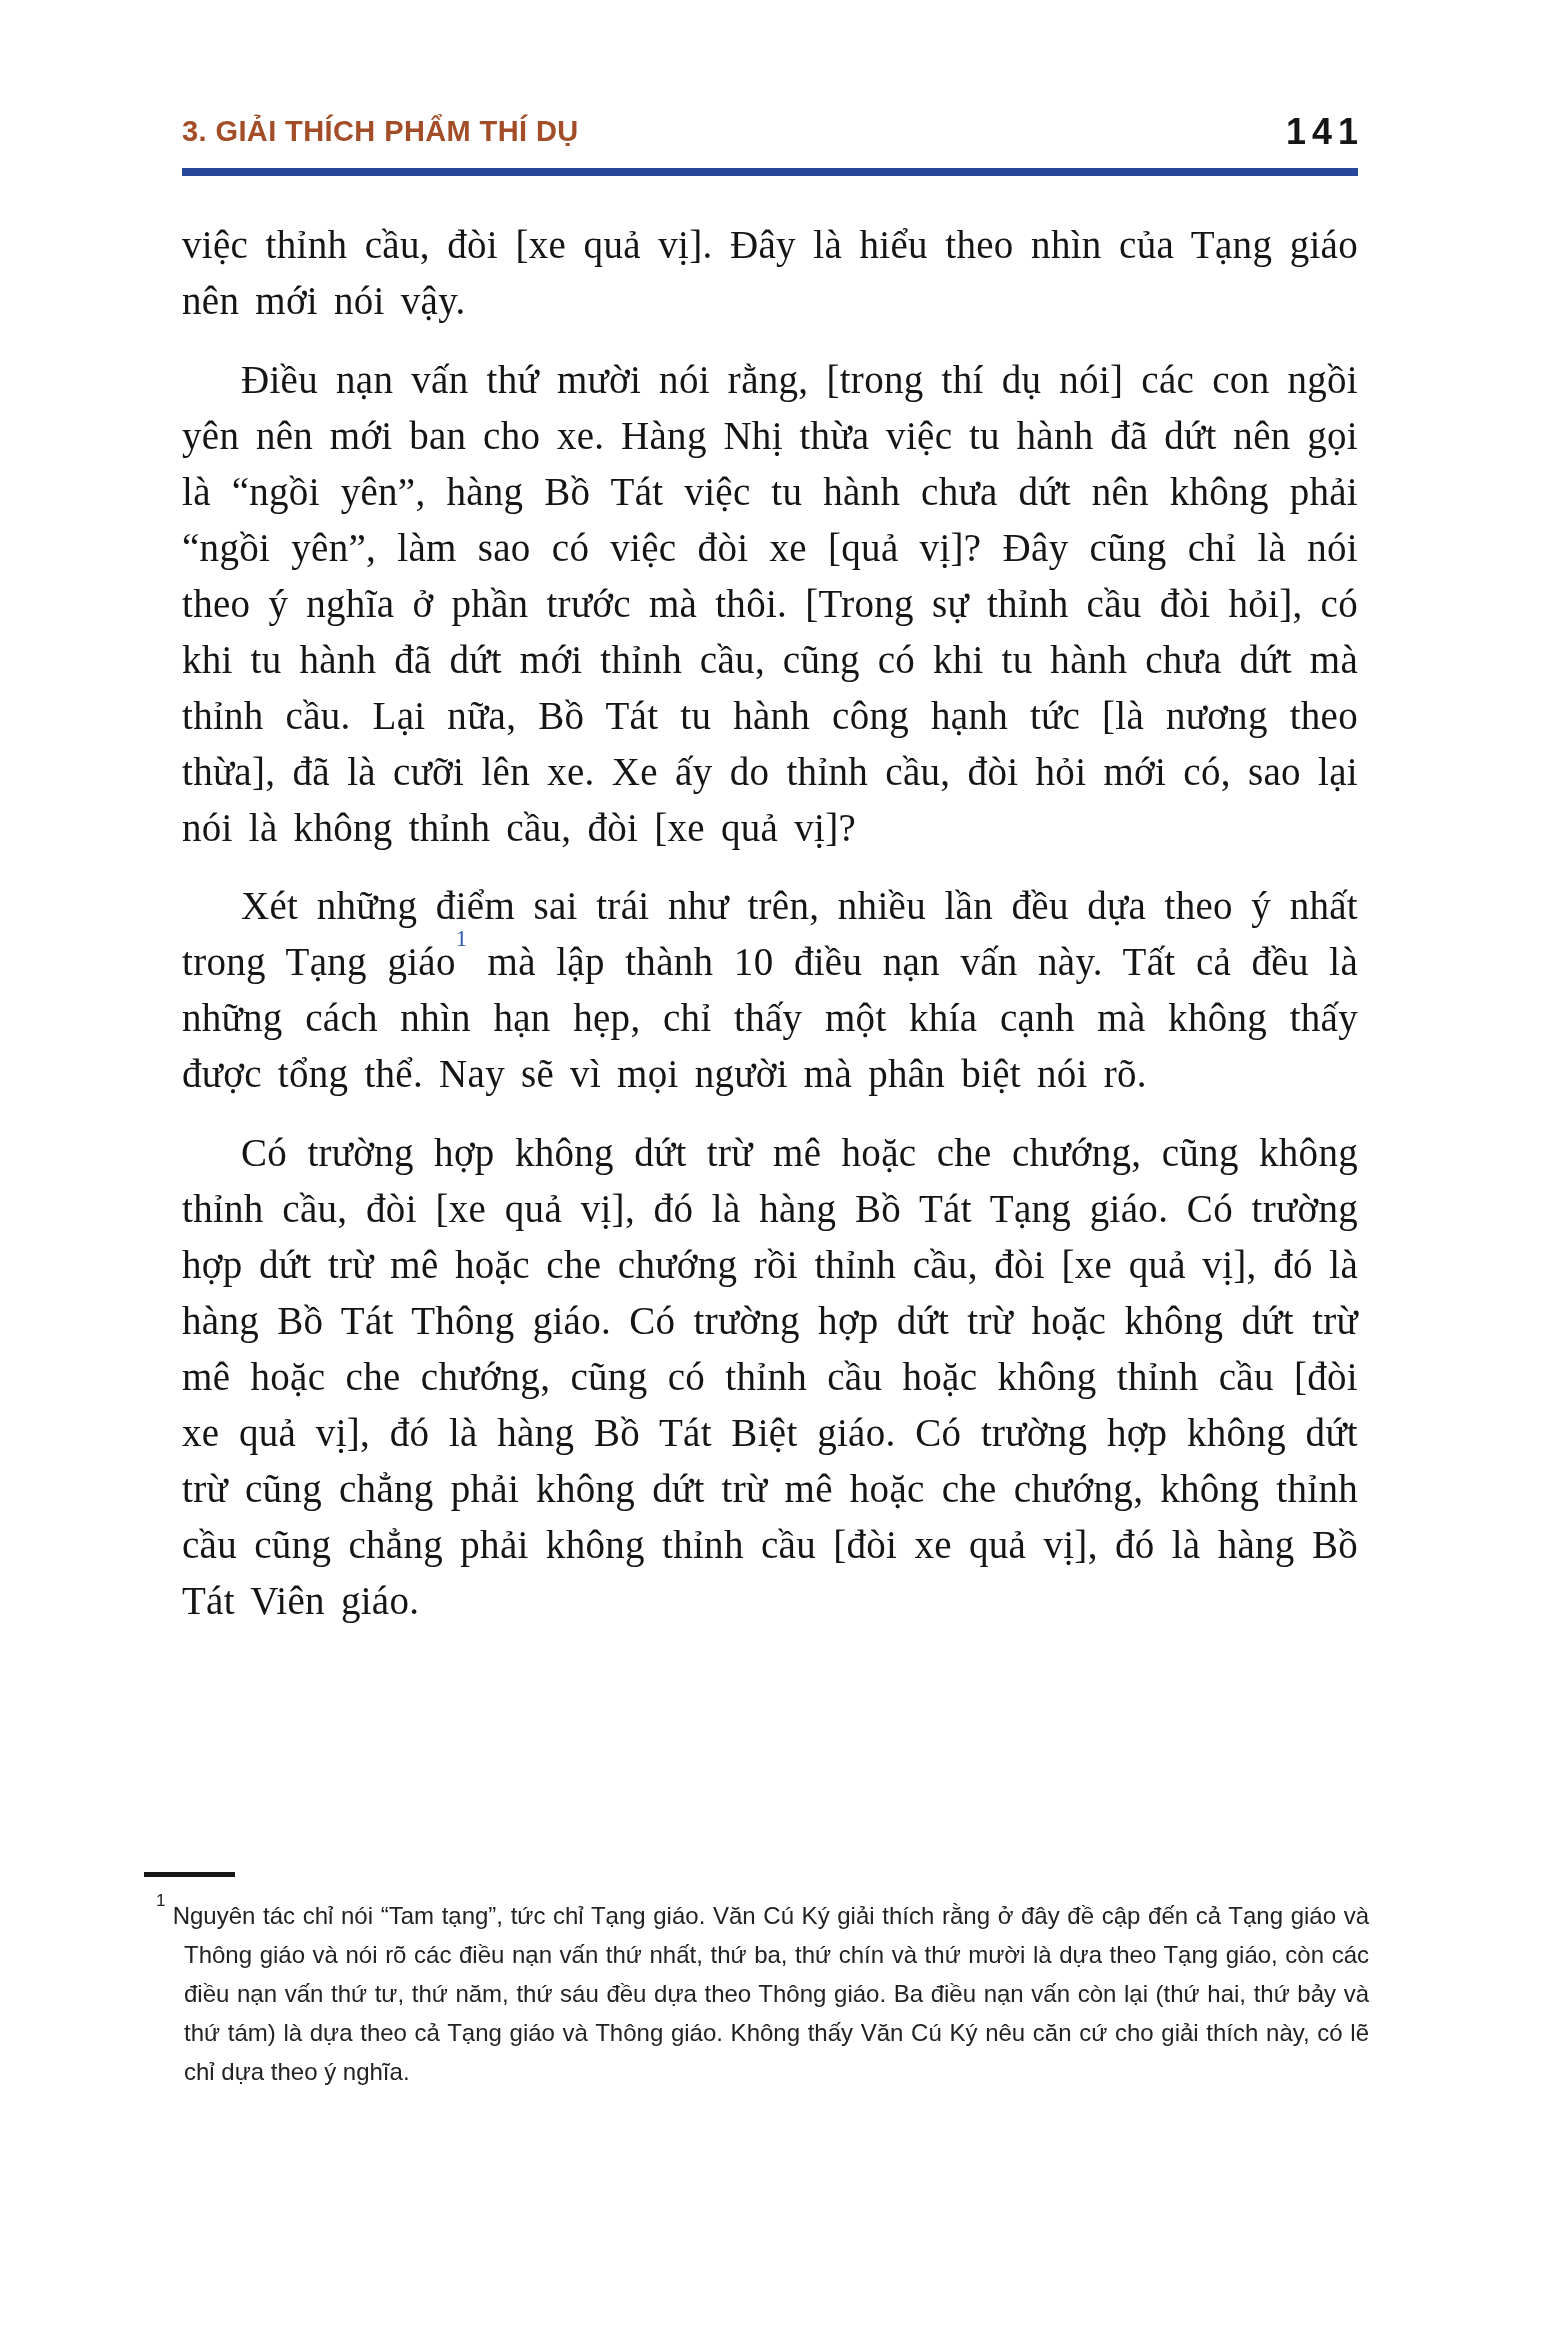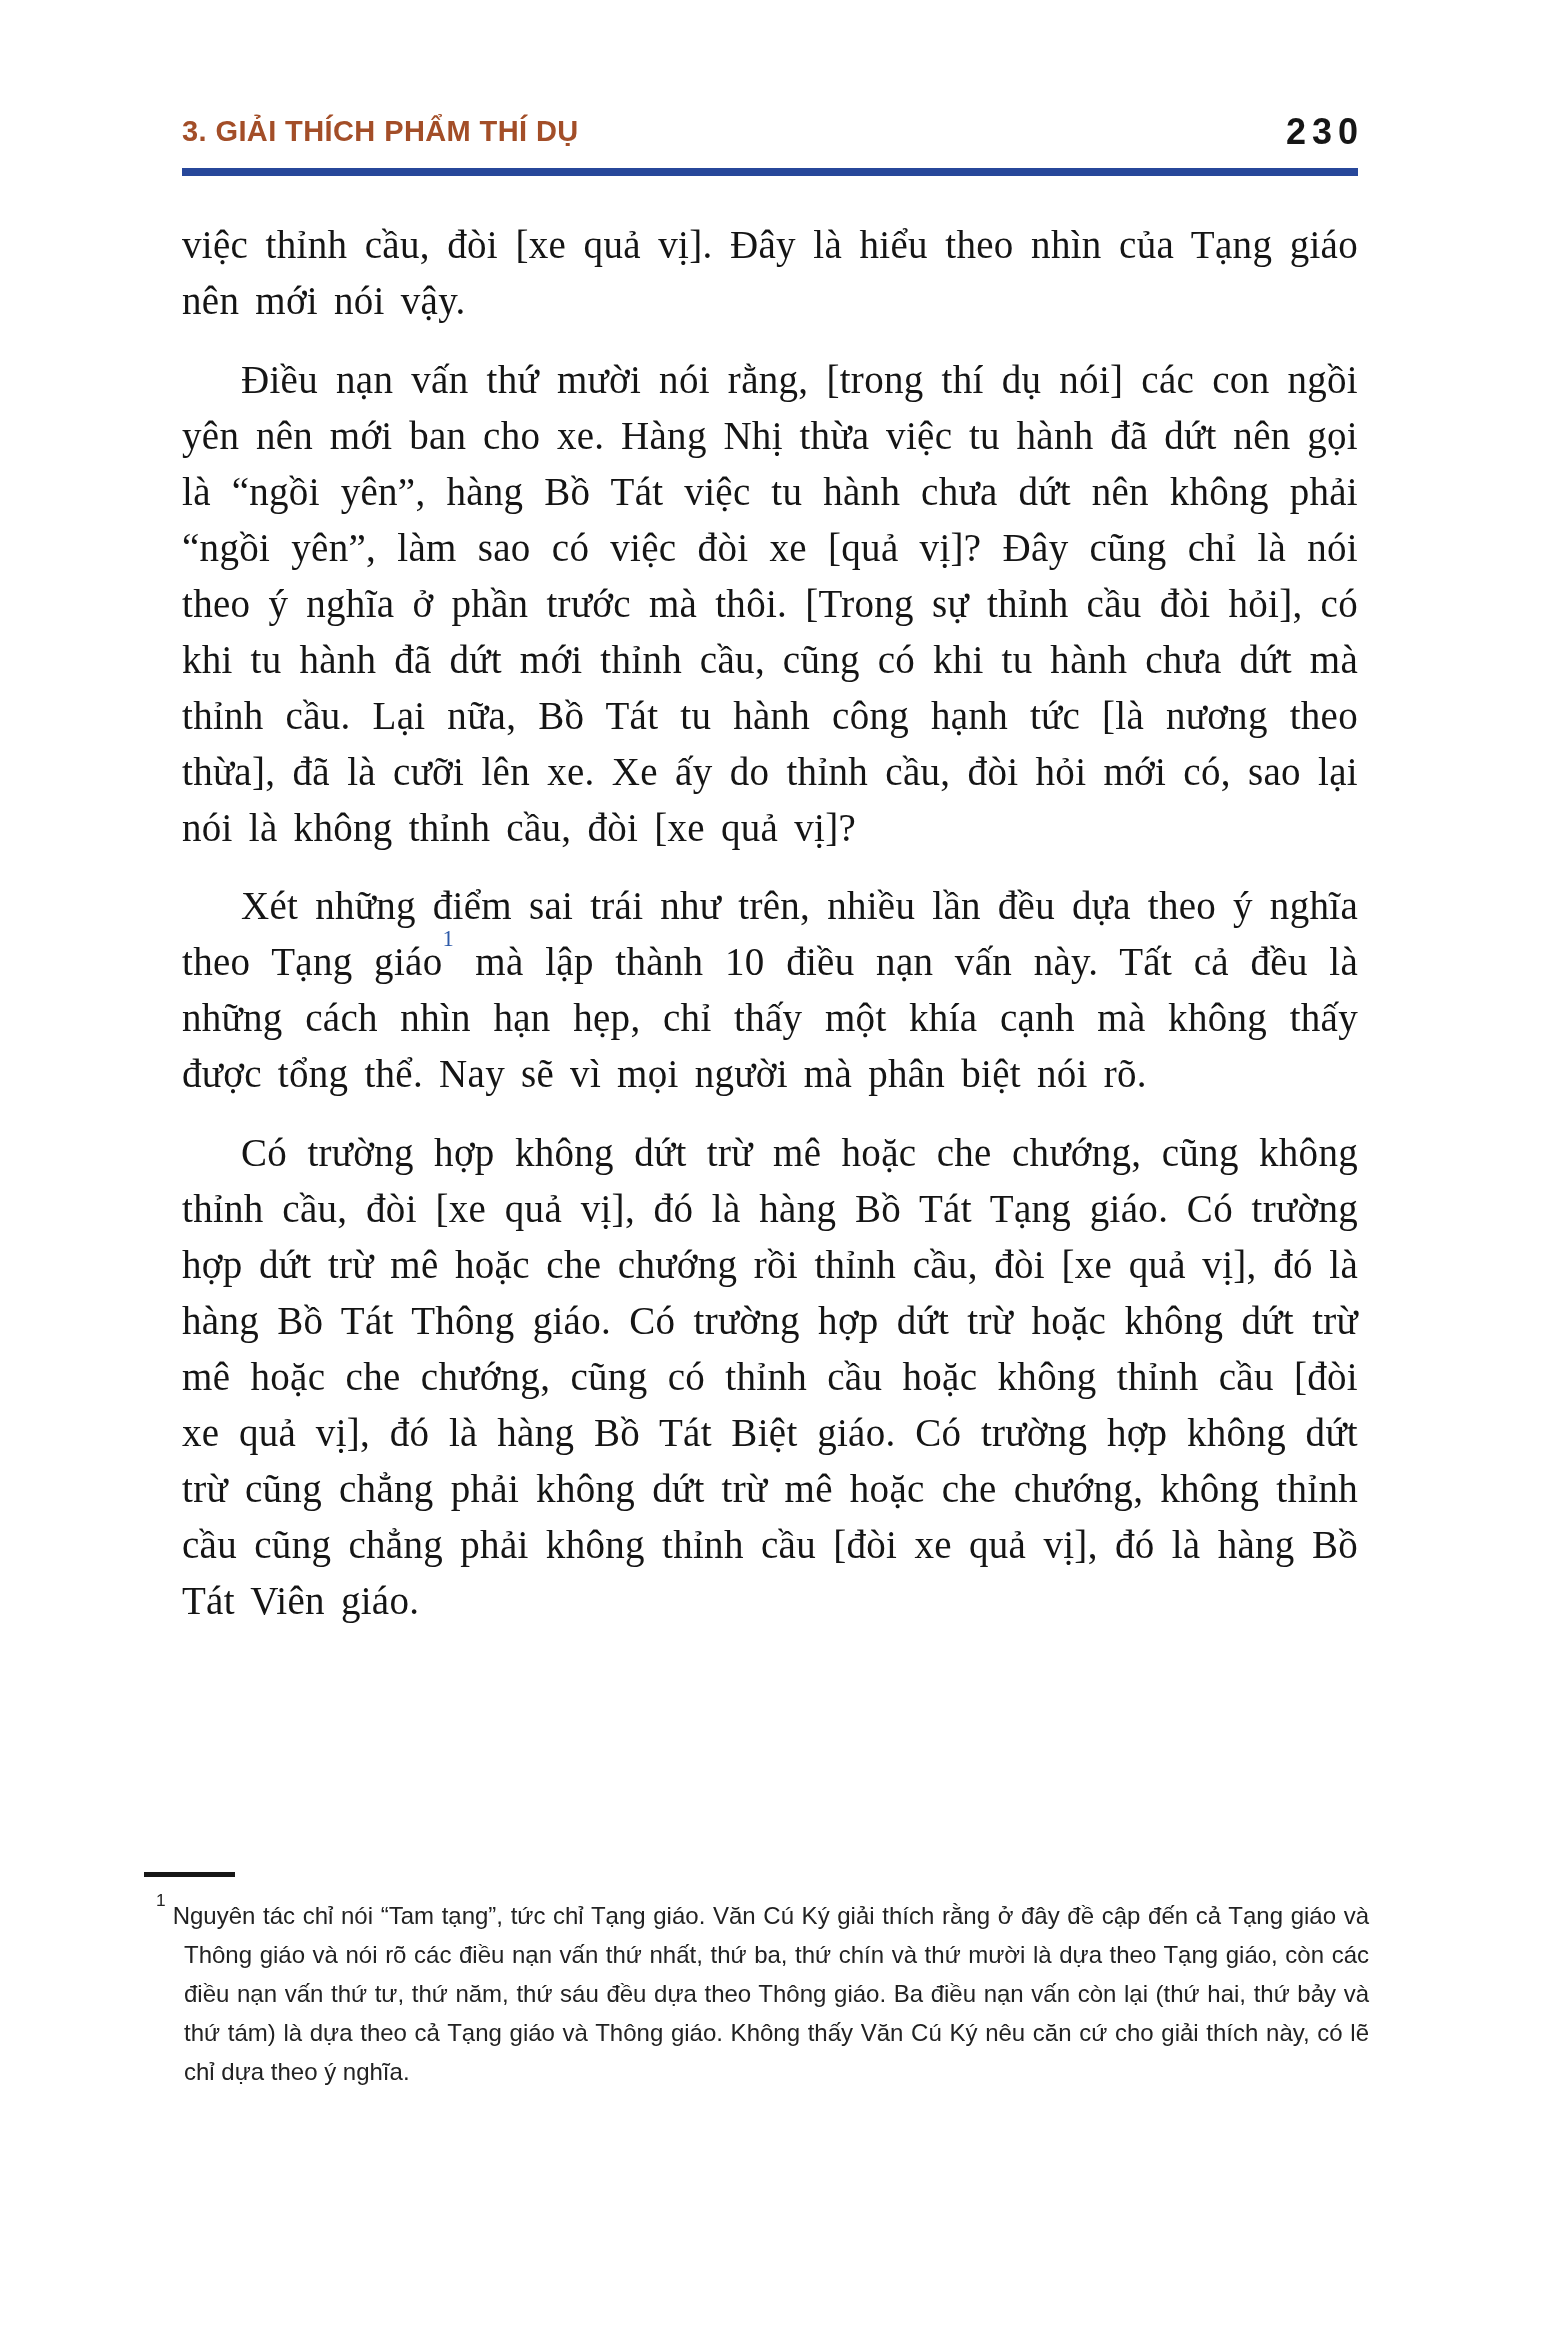--- a/index.html
+++ b/index.html
@@ -108,28 +108,28 @@
     color: #222222;
   }
 </style>
 </head>
 <body>
 
 <div class="page">
 
   <div class="running-head">
     <span class="section-title">3. GIẢI THÍCH PHẨM THÍ DỤ</span>
-    <span class="page-number">230</span>
+    <span class="page-number">141</span>
   </div>
   <div class="header-rule"></div>
 
   <div class="body-text">
     <p>việc thỉnh cầu, đòi [xe quả vị]. Đây là hiểu theo nhìn của Tạng giáo nên mới nói vậy.</p>
     <p class="indent">Điều nạn vấn thứ mười nói rằng, [trong thí dụ nói] các con ngồi yên nên mới ban cho xe. Hàng Nhị thừa việc tu hành đã dứt nên gọi là “ngồi yên”, hàng Bồ Tát việc tu hành chưa dứt nên không phải “ngồi yên”, làm sao có việc đòi xe [quả vị]? Đây cũng chỉ là nói theo ý nghĩa ở phần trước mà thôi. [Trong sự thỉnh cầu đòi hỏi], có khi tu hành đã dứt mới thỉnh cầu, cũng có khi tu hành chưa dứt mà thỉnh cầu. Lại nữa, Bồ Tát tu hành công hạnh tức [là nương theo thừa], đã là cưỡi lên xe. Xe ấy do thỉnh cầu, đòi hỏi mới có, sao lại nói là không thỉnh cầu, đòi [xe quả vị]?</p>
-    <p class="indent"><span>Xét những điểm sai trái như trên, nhiều lần đều dựa theo ý nghĩa theo Tạng giáo</span><sup class="footnote-ref">1</sup><span> mà lập thành 10 điều nạn vấn này. Tất cả đều là những cách nhìn hạn hẹp, chỉ thấy một khía cạnh mà không thấy được tổng thể. Nay sẽ vì mọi người mà phân biệt nói rõ.</span></p>
+    <p class="indent"><span>Xét những điểm sai trái như trên, nhiều lần đều dựa theo ý nhất trong Tạng giáo</span><sup class="footnote-ref">1</sup><span> mà lập thành 10 điều nạn vấn này. Tất cả đều là những cách nhìn hạn hẹp, chỉ thấy một khía cạnh mà không thấy được tổng thể. Nay sẽ vì mọi người mà phân biệt nói rõ.</span></p>
     <p class="indent">Có trường hợp không dứt trừ mê hoặc che chướng, cũng không thỉnh cầu, đòi [xe quả vị], đó là hàng Bồ Tát Tạng giáo. Có trường hợp dứt trừ mê hoặc che chướng rồi thỉnh cầu, đòi [xe quả vị], đó là hàng Bồ Tát Thông giáo. Có trường hợp dứt trừ hoặc không dứt trừ mê hoặc che chướng, cũng có thỉnh cầu hoặc không thỉnh cầu [đòi xe quả vị], đó là hàng Bồ Tát Biệt giáo. Có trường hợp không dứt trừ cũng chẳng phải không dứt trừ mê hoặc che chướng, không thỉnh cầu cũng chẳng phải không thỉnh cầu [đòi xe quả vị], đó là hàng Bồ Tát Viên giáo.</p>
   </div>
 
   <div class="footnote-sep"></div>
 
   <div class="footnote"><sup class="footnote-marker">1</sup><span>Nguyên tác chỉ nói “Tam tạng”, tức chỉ Tạng giáo. Văn Cú Ký giải thích rằng ở đây đề cập đến cả Tạng giáo và Thông giáo và nói rõ các điều nạn vấn thứ nhất, thứ ba, thứ chín và thứ mười là dựa theo Tạng giáo, còn các điều nạn vấn thứ tư, thứ năm, thứ sáu đều dựa theo Thông giáo. Ba điều nạn vấn còn lại (thứ hai, thứ bảy và thứ tám) là dựa theo cả Tạng giáo và Thông giáo. Không thấy Văn Cú Ký nêu căn cứ cho giải thích này, có lẽ chỉ dựa theo ý nghĩa.</span></div>
 
 </div>
 
 

